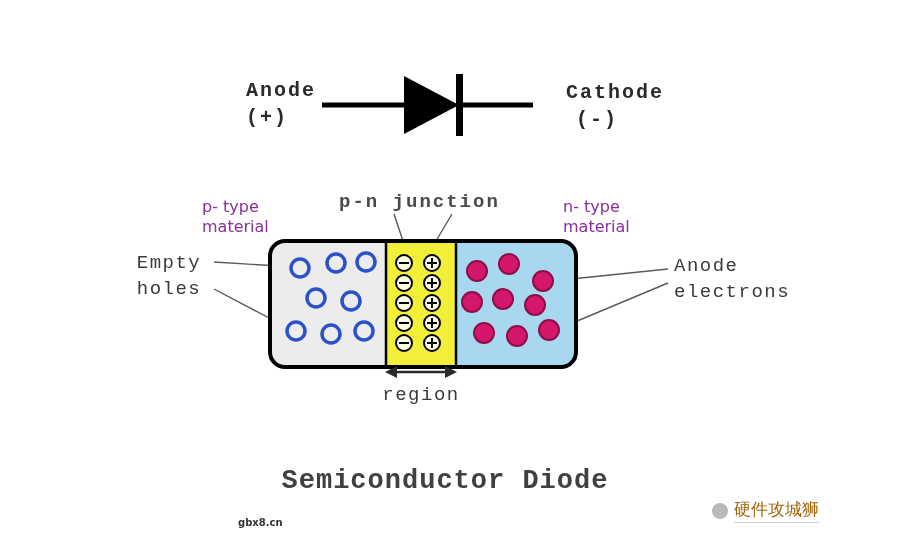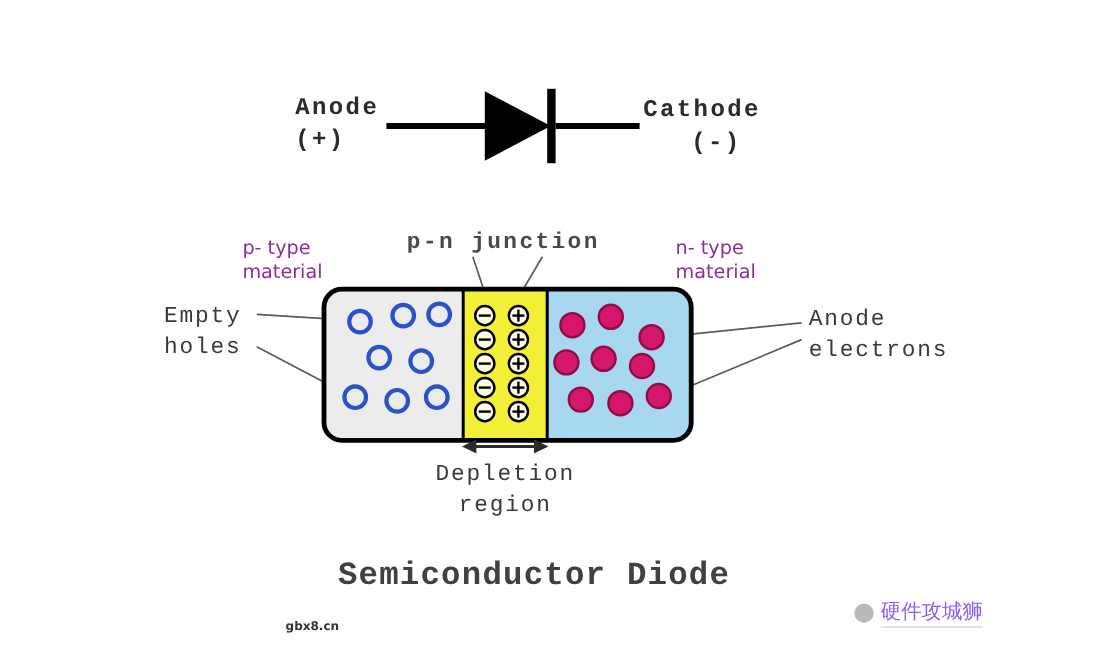--- a/index.html
+++ b/index.html
@@ -7,21 +7,21 @@
           font-family:"Liberation Mono", monospace;}
   .abs{position:absolute;}
   svg{position:absolute;left:0;top:0;}
   .sym-label{font-size:20px;font-weight:bold;letter-spacing:2px;color:#2b2b2b;white-space:nowrap;}
   .mono-label{font-size:19px;font-weight:normal;letter-spacing:1.5px;color:#3a3a3a;white-space:nowrap;line-height:26px;}
   .junction-label{font-size:19px;font-weight:bold;letter-spacing:2px;color:#4a4a4a;white-space:nowrap;}
   .type-label{font-family:"DejaVu Sans", sans-serif;font-size:16px;font-weight:500;color:#8b2f9e;line-height:20px;white-space:nowrap;}
   .center{text-align:center;}
   .title{font-size:27px;font-weight:bold;letter-spacing:1px;color:#404040;white-space:nowrap;}
   .brand{display:flex;align-items:center;gap:6px;font-family:"DejaVu Sans", sans-serif;
-         font-size:17px;color:#8b5cf6;}
+         font-size:17px;color:#a16207;}
   .brand .txt{border-bottom:1px solid #cfcfcf;padding-bottom:1px;}
   .brand-icon{width:16px;height:16px;border-radius:50%;background:#b9b9b9;display:inline-block;}
   .credit{font-family:"DejaVu Sans", sans-serif;font-size:18px;font-weight:bold;color:#121212;white-space:nowrap;}
   .site{font-family:"DejaVu Sans", sans-serif;font-size:10px;font-weight:bold;color:#333;}
 </style>
 </head>
 <body>
 
 <div class="canvas">
 
@@ -135,21 +135,21 @@
 
     <g>
       <line x1="394" y1="372" x2="448" y2="372" stroke="#2b2b2b" stroke-width="2.5"></line>
       <polygon points="385,372 397,366 397,378" fill="#2b2b2b"></polygon>
       <polygon points="457,372 445,366 445,378" fill="#2b2b2b"></polygon>
     </g>
   </svg>
 
   <div class="abs sym-label" style="left:246px;top:79px;">Anode</div>
   <div class="abs sym-label" style="left:246px;top:106px;">(+)</div>
-  <div class="abs sym-label" style="left:536px;top:81px;">Cathode</div>
+  <div class="abs sym-label" style="left:566px;top:81px;">Cathode</div>
   <div class="abs sym-label" style="left:576px;top:108px;">(-)</div>
 
   <div class="abs type-label" style="left:202px;top:197px;">
     <div>p- type</div>
     <div>material</div>
   </div>
 
   <div class="abs junction-label" style="left:339px;top:191px;text-align:right;">p-n junction</div>
 
   <div class="abs type-label" style="left:563px;top:197px;">
@@ -161,21 +161,20 @@
     <div>Empty</div>
     <div>holes</div>
   </div>
 
   <div class="abs mono-label" style="left:674px;top:253px;">
     <div>Anode</div>
     <div>electrons</div>
   </div>
 
   <div class="abs mono-label center" style="left:341px;top:382px;width:160px;">
-    <div>Depletion</div>
     <div>region</div>
   </div>
 
   <div class="abs title center" style="left:280px;top:466px;width:330px;">Semiconductor Diode</div>
 
   <div class="abs brand" style="left:712px;top:498px;">
     <span class="brand-icon"></span>
     <span class="txt">硬件攻城狮</span>
   </div>
   <div class="abs site" style="left:238px;top:517px;">gbx8.cn</div>

